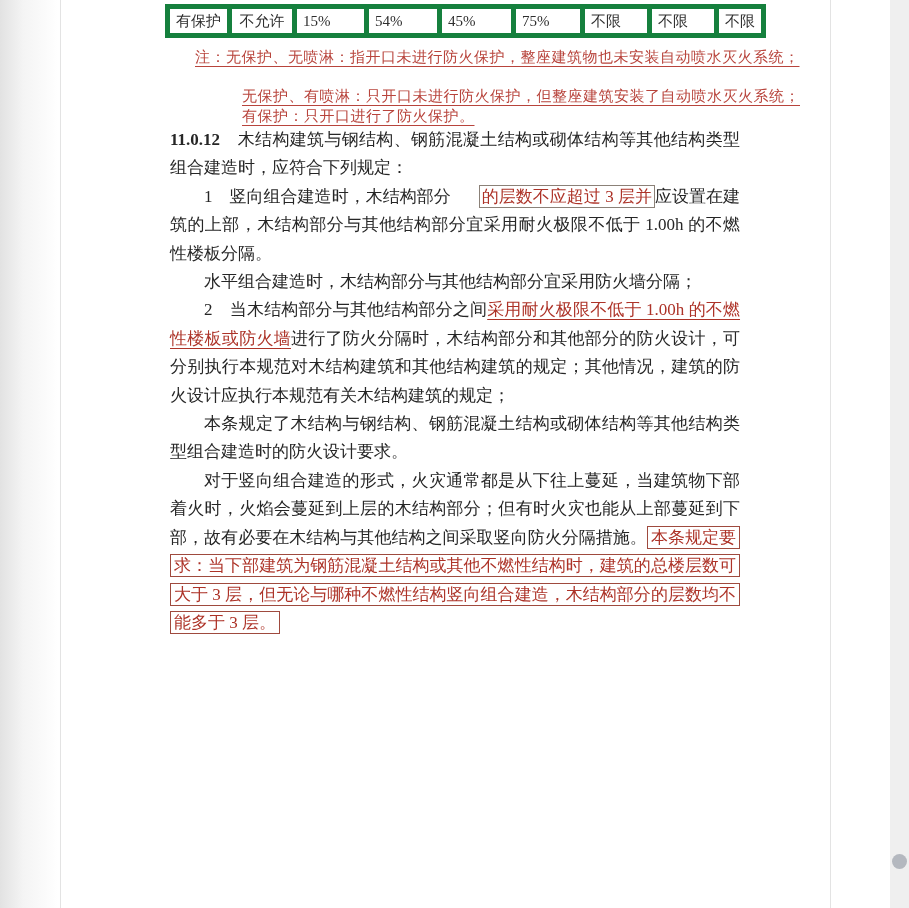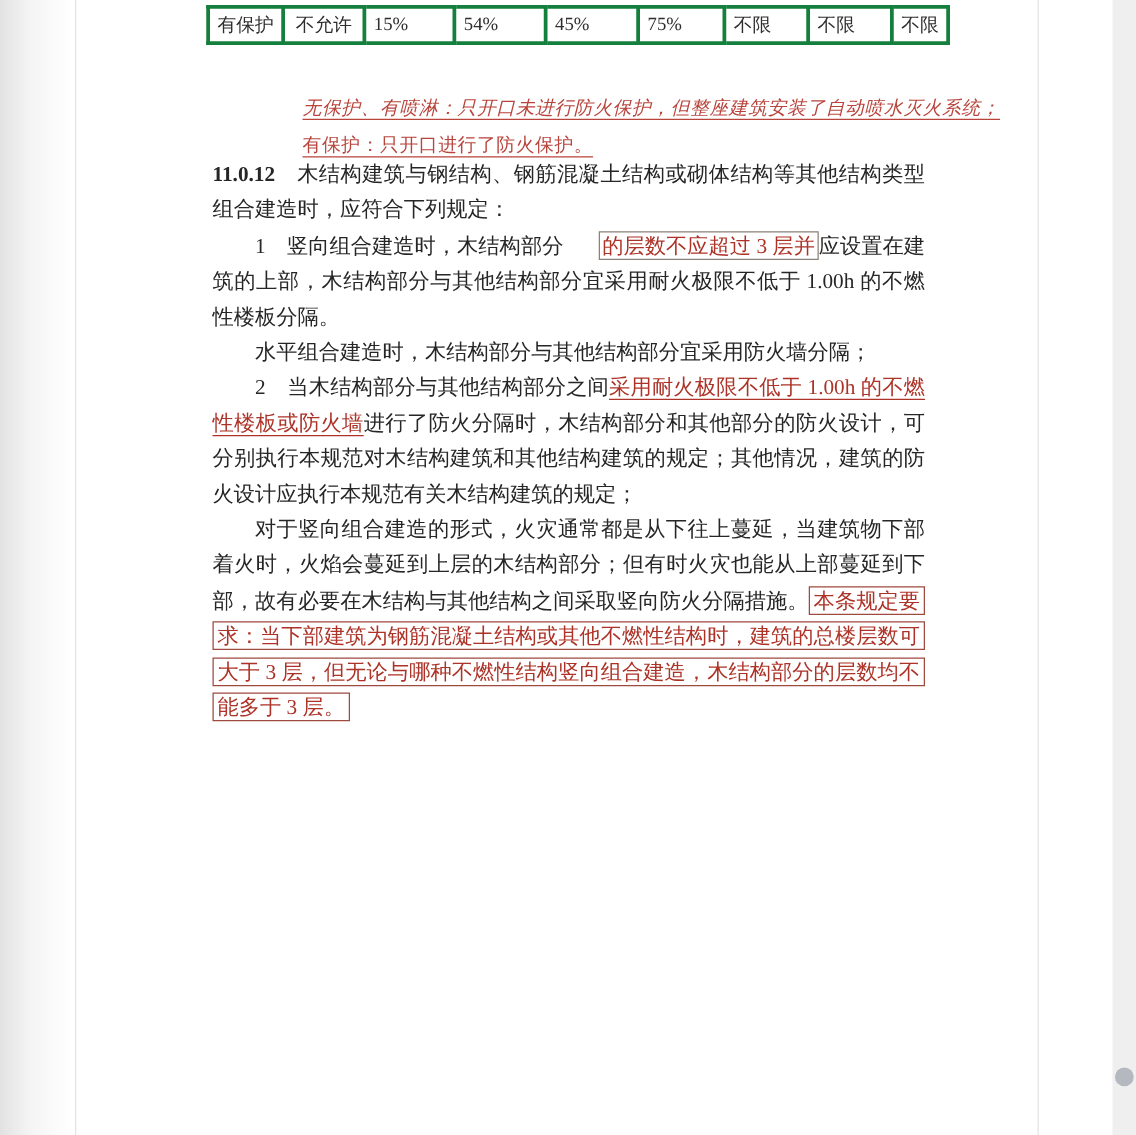--- a/index.html
+++ b/index.html
@@ -27,37 +27,37 @@
     border-radius: 50%; background: #b4b8bf;
   }
 
   
   table.spec {
     position: absolute; left: 165px; top: 4px;
     border-collapse: collapse; table-layout: fixed;
     font-size: 15px; color: #2e2e2e;
   }
   table.spec td {
-    border: 3px solid #15803d;
+    border: 5px solid #15803d;
     height: 29px; padding: 0 6px;
     white-space: nowrap; vertical-align: middle;
   }
   td.c0, td.c1 { text-align: center; }
 
   
   .note {
     position: absolute;
     font-size: 15px; color: #b8443c;
     text-decoration: underline;
     text-underline-offset: 4px;
     white-space: nowrap;
     letter-spacing: 0.5px;
   }
   .note1 { left: 195px; top: 48px; }
-  .note2 { left: 242px; top: 77px; font-style: italic; }
+  .note2 { left: 242px; top: 87px; }
   .note3 { left: 242px; top: 107px; }
 
   
   .doc {
     position: absolute; left: 170px; top: 126px; width: 570px;
     font-size: 17px; line-height: 28.4px;
     color: #262626;
     text-align: justify;
   }
   .doc p { margin: 0; }
@@ -102,20 +102,21 @@
       <td style="width:73px">54%</td>
       <td style="width:74px">45%</td>
       <td style="width:69px">75%</td>
       <td style="width:67px">不限</td>
       <td style="width:67px">不限</td>
       <td style="width:42px">不限</td>
     </tr>
   </tbody>
     </table>
 
+  <div class="note note1">注：无保护、无喷淋：指开口未进行防火保护，整座建筑物也未安装自动喷水灭火系统；</div>
   <div class="note note2">无保护、有喷淋：只开口未进行防火保护，但整座建筑安装了自动喷水灭火系统；</div>
   <div class="note note3">有保护：只开口进行了防火保护。</div>
 
   <div class="doc">
 
 
     <p>
       <span class="bold">11.0.12</span><span>　木结构建筑与钢结构、钢筋混凝土结构或砌体结构等其他结构类型组合建造时，应符合下列规定：</span>
     </p>
 
@@ -126,20 +127,23 @@
     <p class="indent">
       <span>水平组合建造时，木结构部分与其他结构部分宜采用防火墙分隔；</span>
     </p>
 
     <p class="indent">
       <span>2　当木结构部分与其他结构部分之间</span><span class="red-underline">采用耐火极限不低于 1.00h 的不燃性楼板或防火墙</span><span>进行了防火分隔时，木结构部分和其他部分的防火设计，可分别执行本规范对木结构建筑和其他结构建筑的规定；其他情况，建筑的防火设计应执行本规范有关木结构建筑的规定；</span>
     </p>
 
 
 
+    <p class="indent">
+      <span>本条规定了木结构与钢结构、钢筋混凝土结构或砌体结构等其他结构类型组合建造时的防火设计要求。</span>
+    </p>
 
     <p class="indent">
       <span>对于竖向组合建造的形式，火灾通常都是从下往上蔓延，当建筑物下部着火时，火焰会蔓延到上层的木结构部分；但有时火灾也能从上部蔓延到下部，故有必要在木结构与其他结构之间采取竖向防火分隔措施。</span><span class="red-box-red">本条规定要求：当下部建筑为钢筋混凝土结构或其他不燃性结构时，建筑的总楼层数可大于 3 层，但无论与哪种不燃性结构竖向组合建造，木结构部分的层数均不能多于 3 层。</span>
     </p>
 
   </div>
 
   <div class="scroll-track"></div>
   <div class="scroll-thumb"></div>
 

